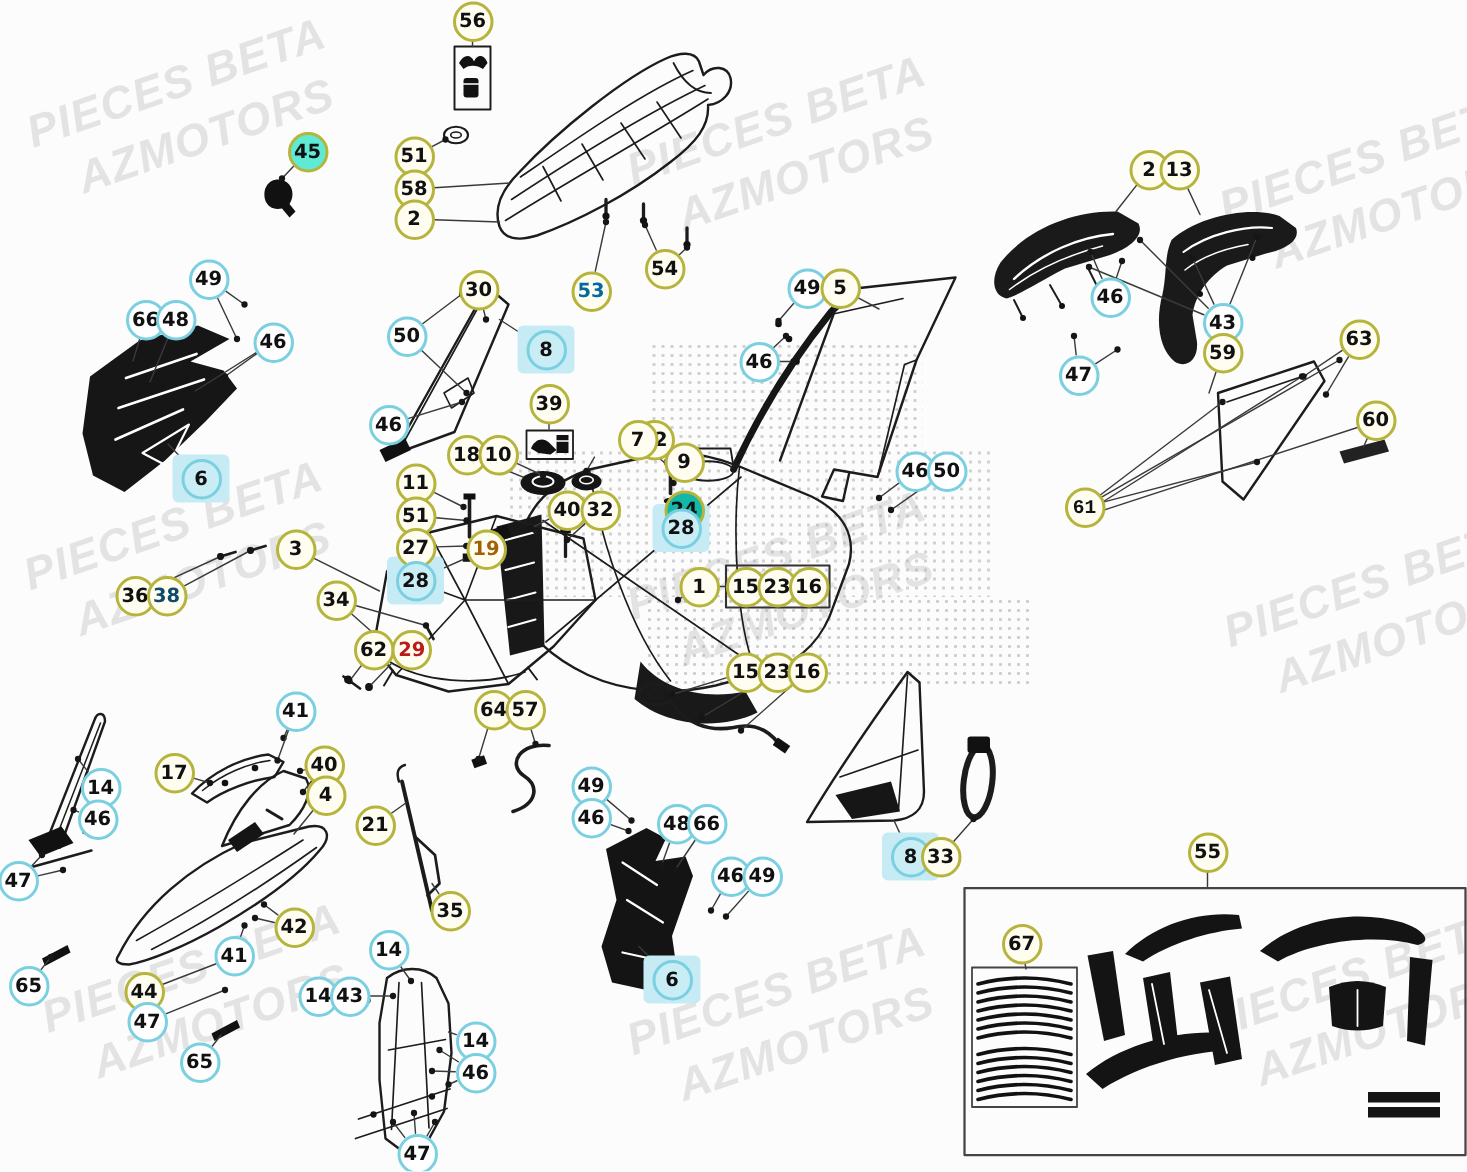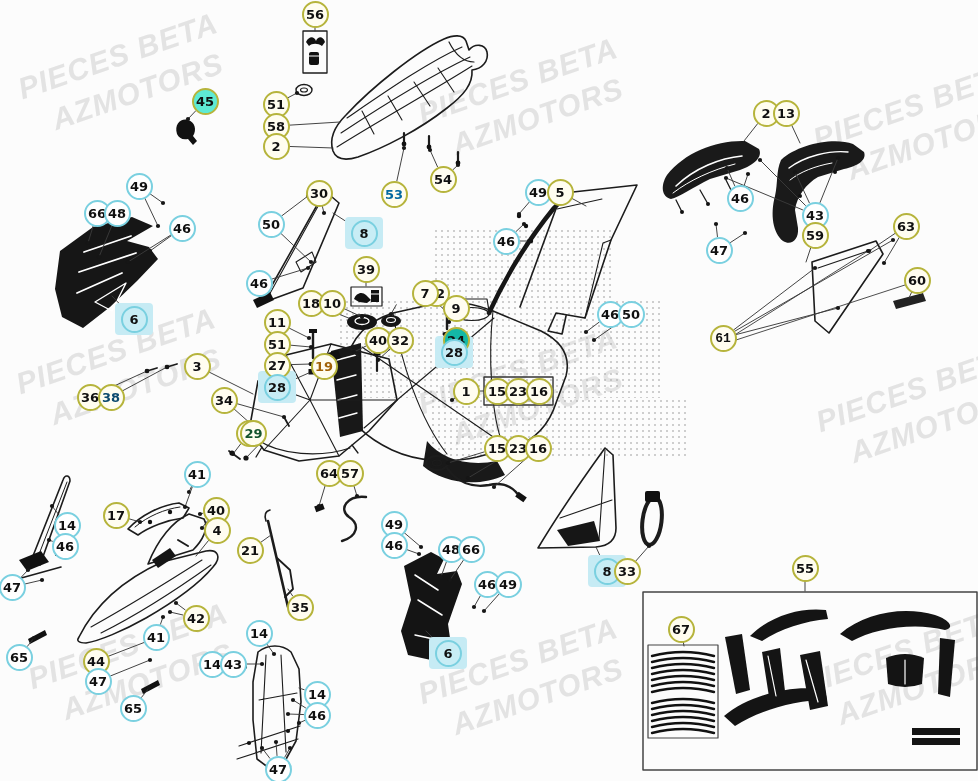--- a/index.html
+++ b/index.html
@@ -563,21 +563,21 @@
       <div class="callout" style="left: 386.5px; top: 326.5px; border: 2px solid rgb(182, 180, 60); background: rgb(255, 253, 240); color: rgb(17, 17, 17);">32</div>
       <div class="callout" style="left: 452.5px; top: 377.5px; border: 2px solid rgb(182, 180, 60); background: rgb(255, 253, 240); color: rgb(17, 17, 17);">1</div>
       <div class="callout" style="left: 483.5px; top: 377.5px; border: 2px solid rgb(182, 180, 60); background: rgb(255, 253, 240); color: rgb(17, 17, 17);">15</div>
       <div class="callout" style="left: 504.5px; top: 377.5px; border: 2px solid rgb(182, 180, 60); background: rgb(255, 253, 240); color: rgb(17, 17, 17);">23</div>
       <div class="callout" style="left: 525.5px; top: 377.5px; border: 2px solid rgb(182, 180, 60); background: rgb(255, 253, 240); color: rgb(17, 17, 17);">16</div>
       <div class="callout" style="left: 183.5px; top: 352.5px; border: 2px solid rgb(182, 180, 60); background: rgb(255, 253, 240); color: rgb(17, 17, 17);">3</div>
       <div class="callout" style="left: 76.5px; top: 383.5px; border: 2px solid rgb(182, 180, 60); background: rgb(255, 253, 240); color: rgb(17, 17, 17);">36</div>
       <div class="callout" style="left: 97.5px; top: 383.5px; border: 2px solid rgb(182, 180, 60); background: rgb(255, 253, 240); color: #0c4a6e; text-align: center;">38</div>
       <div class="callout" style="left: 210.5px; top: 386.5px; border: 2px solid rgb(182, 180, 60); background: rgb(255, 253, 240); color: rgb(17, 17, 17);">34</div>
       <div class="callout" style="left: 235.5px; top: 419.5px; border: 2px solid rgb(182, 180, 60); background: rgb(255, 253, 240); color: rgb(17, 17, 17);">62</div>
-      <div class="callout" style="left: 240px; top: 419.5px; border: 2px solid rgb(182, 180, 60); background: rgb(255, 253, 240); color: #14532d;">29</div>
+      <div class="callout" style="left: 261px; top: 419.5px; border: 2px solid rgb(182, 180, 60); background: rgb(255, 253, 240); color: #b91c1c;">29</div>
       <div class="callout" style="left: 483.5px; top: 434.5px; border: 2px solid rgb(182, 180, 60); background: rgb(255, 253, 240); color: rgb(17, 17, 17);">15</div>
       <div class="callout" style="left: 504.5px; top: 434.5px; border: 2px solid rgb(182, 180, 60); background: rgb(255, 253, 240); color: rgb(17, 17, 17);">23</div>
       <div class="callout" style="left: 524.5px; top: 434.5px; border: 2px solid rgb(182, 180, 60); background: rgb(255, 253, 240); color: rgb(17, 17, 17);">16</div>
       <div class="callout" style="left: 315.5px; top: 459.5px; border: 2px solid rgb(182, 180, 60); background: rgb(255, 253, 240); color: rgb(17, 17, 17);">64</div>
       <div class="callout" style="left: 336.5px; top: 459.5px; border: 2px solid rgb(182, 180, 60); background: rgb(255, 253, 240); color: rgb(17, 17, 17);">57</div>
       <div class="callout" style="left: 236.5px; top: 536.5px; border: 2px solid rgb(182, 180, 60); background: rgb(255, 253, 240); color: rgb(17, 17, 17);">21</div>
       <div class="callout" style="left: 286.5px; top: 593.5px; border: 2px solid rgb(182, 180, 60); background: rgb(255, 253, 240); color: rgb(17, 17, 17);">35</div>
       <div class="callout" style="left: 183.5px; top: 460.5px; border: 2px solid rgb(122, 208, 224); background: rgb(255, 255, 255); color: rgb(17, 17, 17);">41</div>
       <div class="callout" style="left: 202.5px; top: 496.5px; border: 2px solid rgb(182, 180, 60); background: rgb(255, 253, 240); color: rgb(17, 17, 17);">40</div>
       <div class="callout" style="left: 203.5px; top: 516.5px; border: 2px solid rgb(182, 180, 60); background: rgb(255, 253, 240); color: rgb(17, 17, 17);">4</div>

